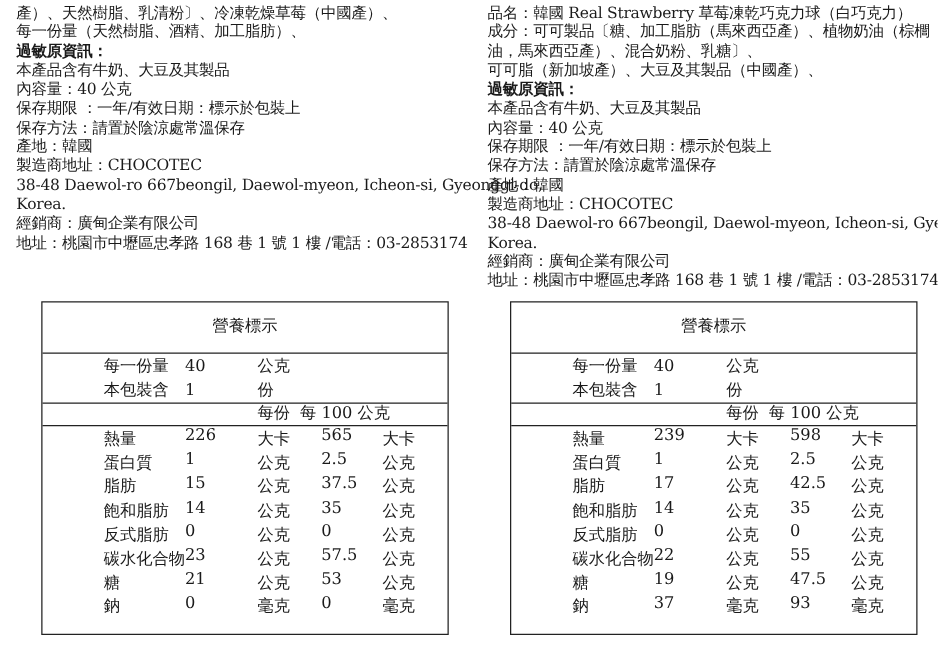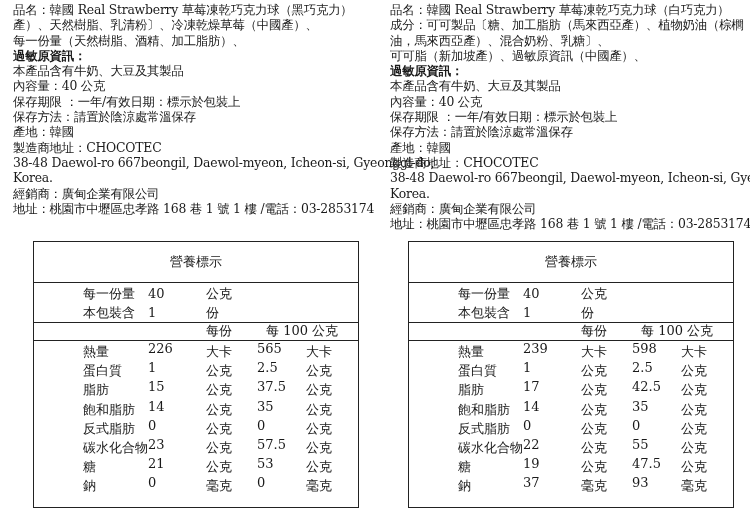--- a/index.html
+++ b/index.html
@@ -37,46 +37,45 @@
   .nut .body { padding-top: 1px; }
   .row { position: relative; height: 19.2px; line-height: 19.2px; }
   .row span { position: absolute; top: 0; white-space: nowrap; }
   .c0 { left: 5px; margin-left: 44px; }
   .c1 { left: 114px; top: -3px !important; }
   .c2 { left: 172px; }
   .c3 { left: 223px; top: -3px !important; }
   .c4 { left: 272px; }
   .serv .row span.c1, .hdr .row span { top: 0 !important; }
   .hdr .row { height: 16px; line-height: 16px; }
-  .hdr .c3 { left: 232px; }
+  .hdr .c3 { left: 206px; }
 </style>
 </head>
 <body>
 
 <div id="info-left" class="info left">
-    <span class="line">品名：韓國 Real Strawberry  草莓凍乾巧克力球（黑巧克力）</span>
     <span class="line">產）、天然樹脂、乳清粉〕、冷凍乾燥草莓（中國產）、</span>
     <span class="line">每一份量（天然樹脂、酒精、加工脂肪）、</span>
     <span class="line bold">過敏原資訊：</span>
     <span class="line">本產品含有牛奶、大豆及其製品</span>
     <span class="line">內容量：40 公克</span>
     <span class="line">保存期限 ：一年/有效日期：標示於包裝上</span>
     <span class="line">保存方法：請置於陰涼處常溫保存</span>
     <span class="line">產地：韓國</span>
     <span class="line">製造商地址：CHOCOTEC</span>
     <span class="line">38-48 Daewol-ro 667beongil, Daewol-myeon, Icheon-si, Gyeonggi-do,</span>
     <span class="line">Korea.</span>
     <span class="line">經銷商：廣甸企業有限公司</span>
     <span class="line">地址：桃園市中壢區忠孝路 168 巷 1 號 1 樓  /電話：03-2853174</span>
   </div>
 <div id="info-right" class="info right">
     <span class="line">品名：韓國 Real Strawberry  草莓凍乾巧克力球（白巧克力）</span>
     <span class="line">成分：可可製品〔糖、加工脂肪（馬來西亞產）、植物奶油（棕櫚</span>
     <span class="line">油，馬來西亞產）、混合奶粉、乳糖〕、</span>
-    <span class="line">可可脂（新加坡產）、過敏原資訊（中國產）、</span>
+    <span class="line">可可脂（新加坡產）、大豆及其製品（中國產）、</span>
     <span class="line bold">過敏原資訊：</span>
     <span class="line">本產品含有牛奶、大豆及其製品</span>
     <span class="line">內容量：40 公克</span>
     <span class="line">保存期限 ：一年/有效日期：標示於包裝上</span>
     <span class="line">保存方法：請置於陰涼處常溫保存</span>
     <span class="line">產地：韓國</span>
     <span class="line">製造商地址：CHOCOTEC</span>
     <span class="line">38-48 Daewol-ro 667beongil, Daewol-myeon, Icheon-si, Gyeonggi-do,</span>
     <span class="line">Korea.</span>
     <span class="line">經銷商：廣甸企業有限公司</span>

